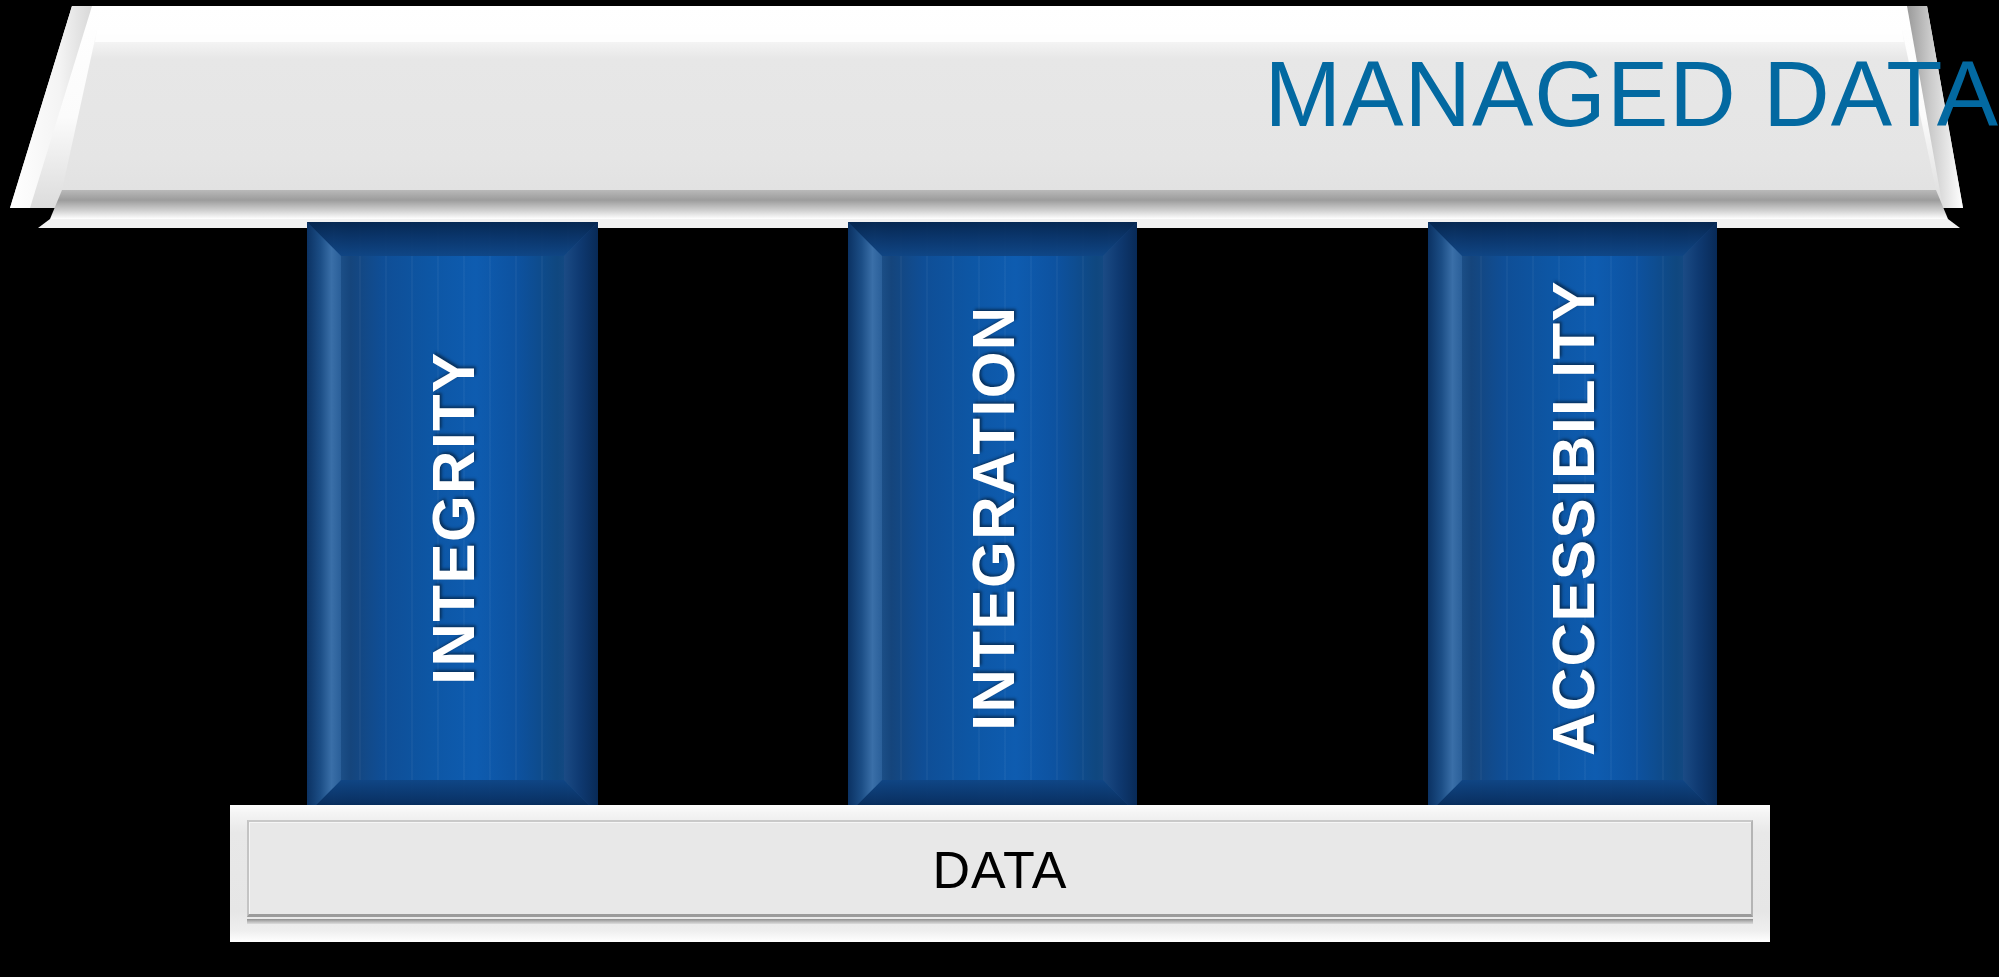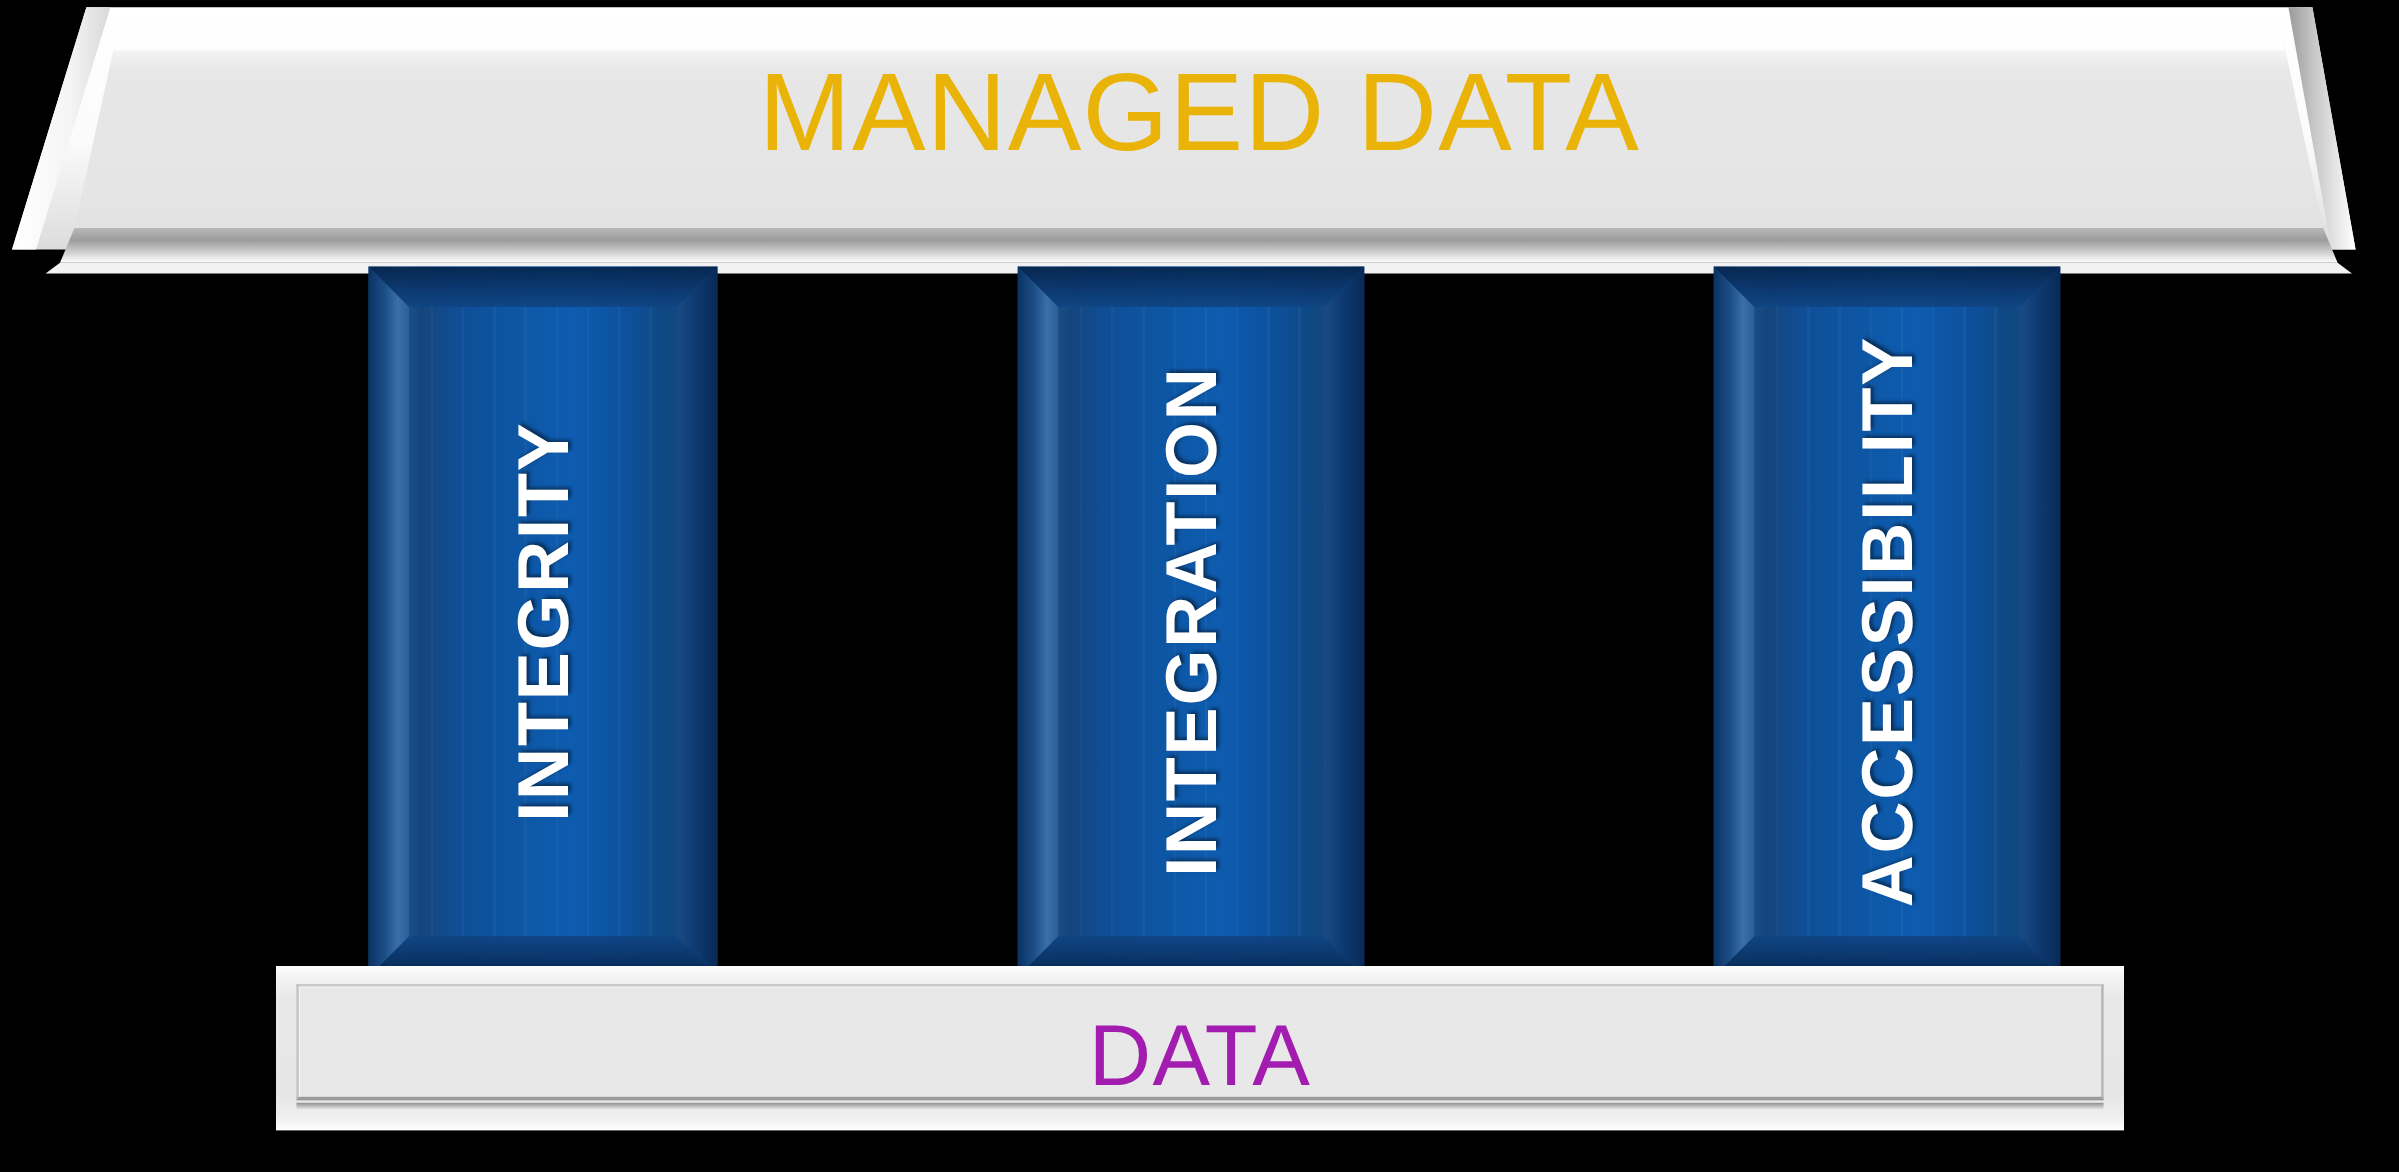--- a/index.html
+++ b/index.html
@@ -33,25 +33,25 @@
     position: absolute;
     left: 0; top: 0;
     width: 1999px;
     height: 232px;
   }
   #lintel-label {
     position: absolute;
     left: 0px;
     top: 48px;
     width: 1999px;
-    text-align: center;
+    text-align: right;
     font-size: 92px;
     font-weight: 400;
     letter-spacing: 1px;
-    color: #eab308;
+    color: #0369a1;
     line-height: 1.0;
     font-family: "Liberation Sans", sans-serif;
     z-index: 4;
     pointer-events: none;
   }
 
   
   .pillar {
     position: absolute;
     top: 222px;
@@ -162,23 +162,23 @@
     border-right: 2px solid #b4b4b4;
     border-bottom: 3px solid #9b9b9b;
     box-shadow: inset 1px 1px 0 #f6f6f6;
   }
   #base-label {
     position: absolute;
     left: 0;
     top: 22px;
     width: 100%;
     text-align: center;
-    font-size: 72px;
+    font-size: 52px;
     font-weight: 400;
-    color: #a21caf;
+    color: #000000;
     letter-spacing: 1px;
     line-height: 1.0;
     font-family: "Liberation Sans", sans-serif;
     pointer-events: none;
   }
   #base-underline {
     position: absolute;
     left: 17px;
     right: 17px;
     bottom: 18px;

